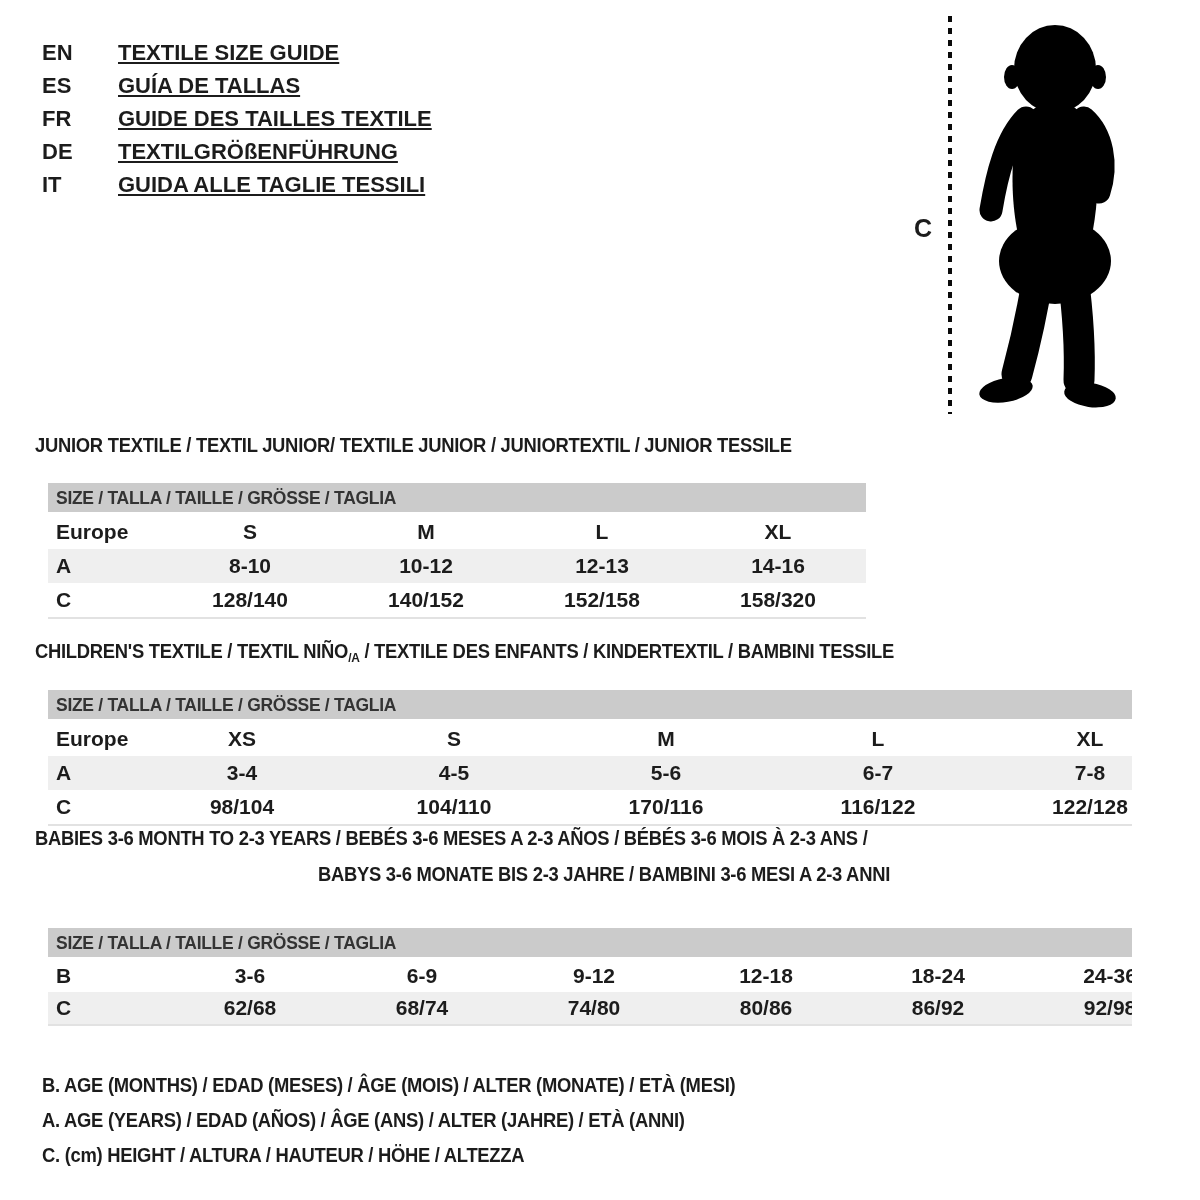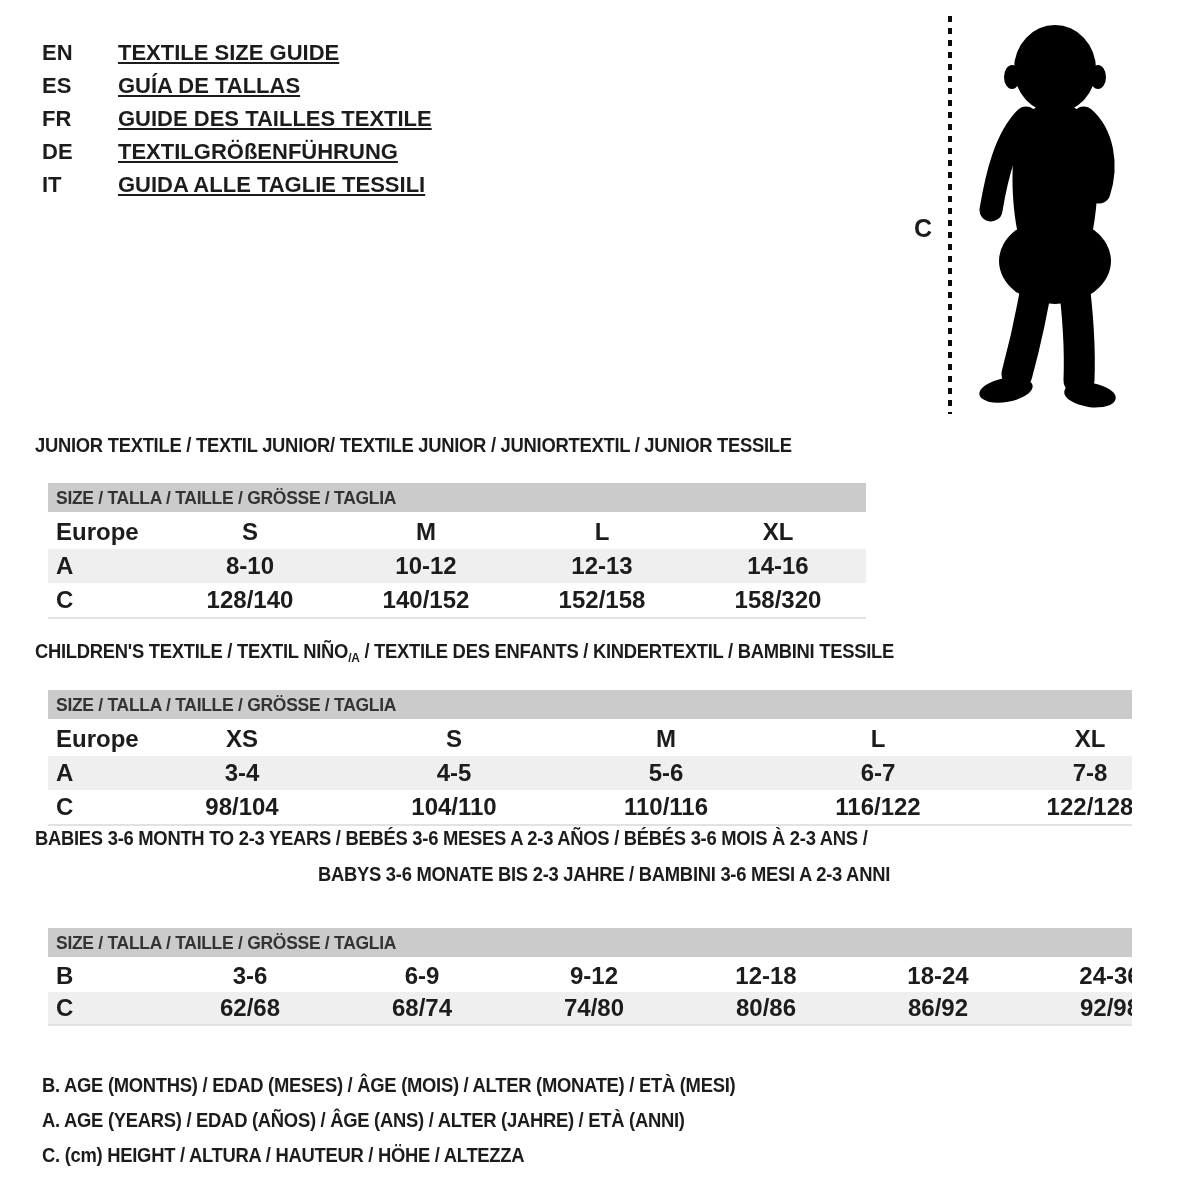--- a/index.html
+++ b/index.html
@@ -63,21 +63,21 @@
   .tbl-children { top: 690px; width: 1148px; }
   .tbl-babies { top: 928px; width: 1148px; }
   .thead {
     height: 29px; line-height: 29px;
     background: var(--header-bg);
     color: #333333;
     font-size: 19px;
     padding-left: 8px;
     margin-bottom: 3px;
   }
-  .trow { display: flex; height: 34px; line-height: 34px; font-size: 24px; }
+  .trow { display: flex; height: 34px; line-height: 34px; font-size: 21px; }
   .tbl-babies .trow { height: 32px; line-height: 32px; }
   .rows .trow:nth-child(even) { background: var(--row-alt); }
   .tc { flex: 1 1 0; text-align: center; white-space: nowrap; }
   .tc.rowhead { text-align: left; padding-left: 8px; flex: 0 0 auto; }
   .tbl-junior .tc.rowhead { width: 114px; }
   .tbl-children .tc.rowhead { width: 88px; }
   .tbl-babies .tc.rowhead { width: 116px; }
 
   
   .legend { position: absolute; left: 42px; top: 1068px; }
@@ -188,21 +188,21 @@
         <div class="tc">3-4</div>
         <div class="tc">4-5</div>
         <div class="tc">5-6</div>
         <div class="tc">6-7</div>
         <div class="tc">7-8</div>
       </div>
       <div class="trow">
         <div class="tc rowhead">C</div>
         <div class="tc">98/104</div>
         <div class="tc">104/110</div>
-        <div class="tc">110/116</div>
+        <div class="tc">170/116</div>
         <div class="tc">116/122</div>
         <div class="tc">122/128</div>
       </div>
     </div>
   </div>
 
   <div class="sec-title title-babies">
     <div><span class="condense">BABIES 3-6 MONTH TO 2-3 YEARS / BEBÉS 3-6 MESES A 2-3 AÑOS / BÉBÉS 3-6 MOIS À 2-3 ANS /</span></div>
     <div><span class="condense">BABYS 3-6 MONATE BIS 2-3 JAHRE / BAMBINI 3-6 MESI A 2-3 ANNI</span></div>
   </div>

